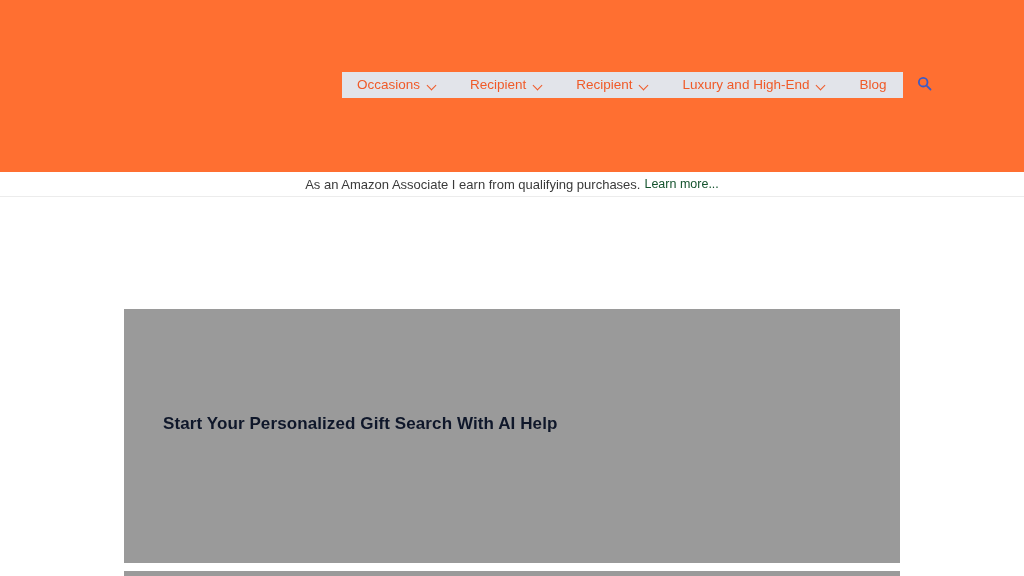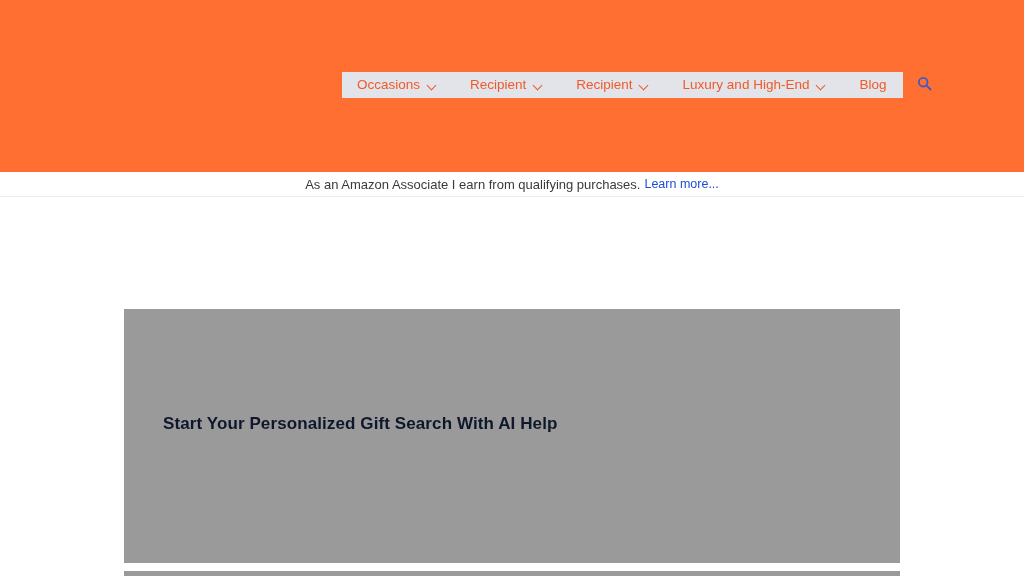--- a/index.html
+++ b/index.html
@@ -102,21 +102,21 @@
     align-items: center;
     justify-content: center;
   }
   .notice-text {
     font-size: 13px;
     color: #3A3A3A;
     line-height: 1;
   }
   .notice-link {
     font-size: 12.5px;
-    color: #1d4ed8;
+    color: #14532d;
     text-decoration: none;
     margin-left: 4px;
     cursor: pointer;
   }
 
   
   .main {
     position: relative;
     width: 1024px;
     background: #ffffff;

